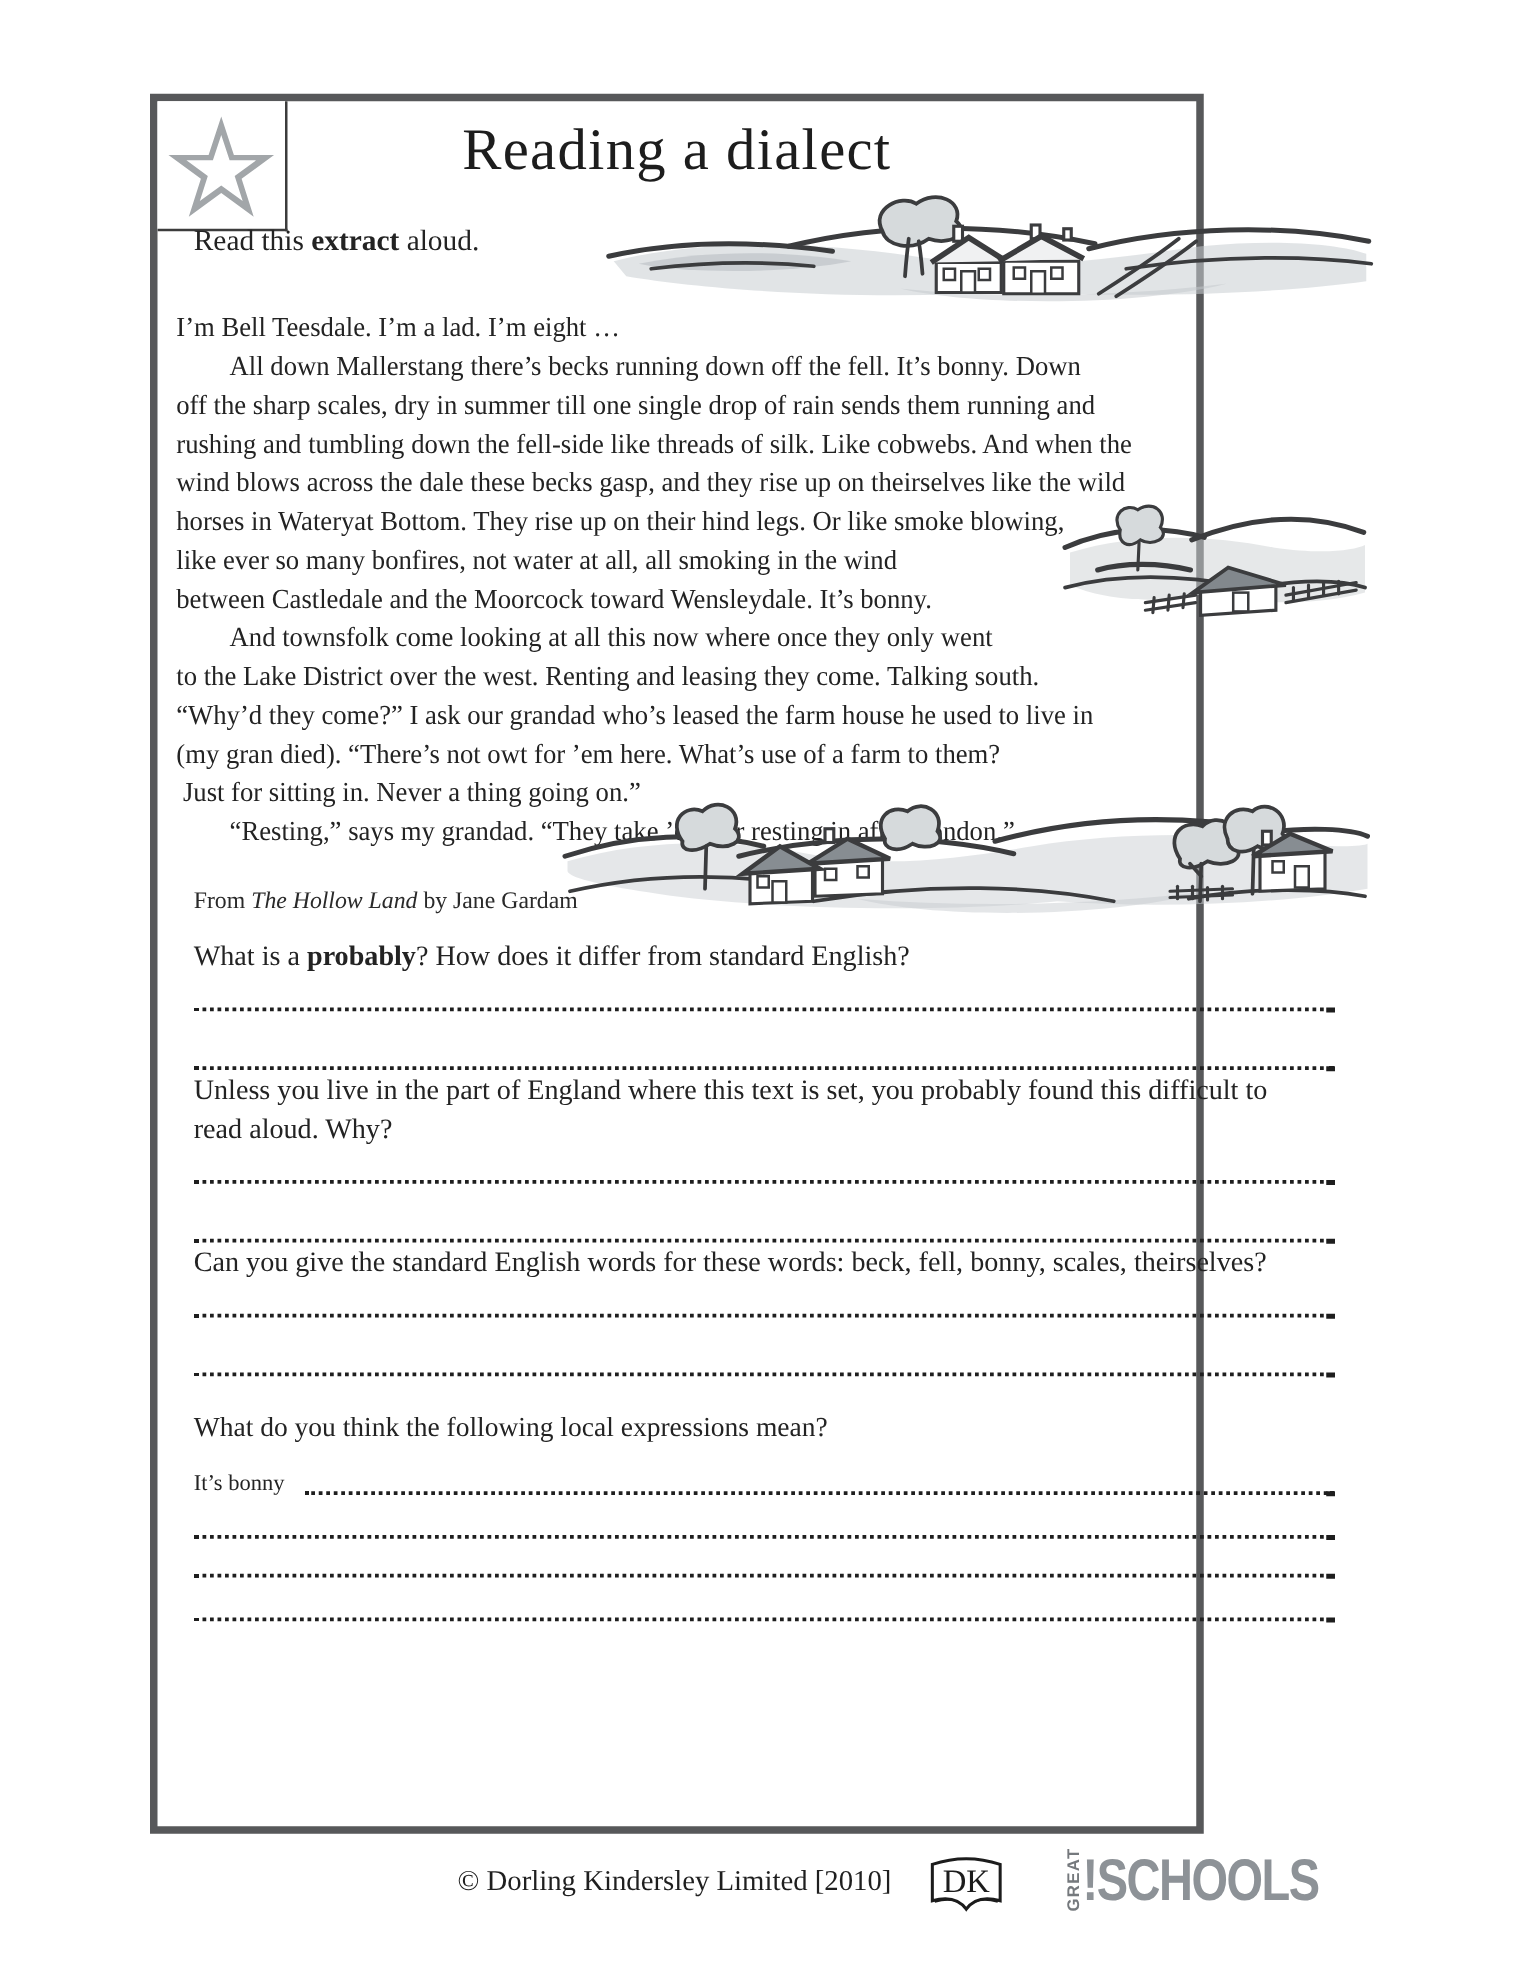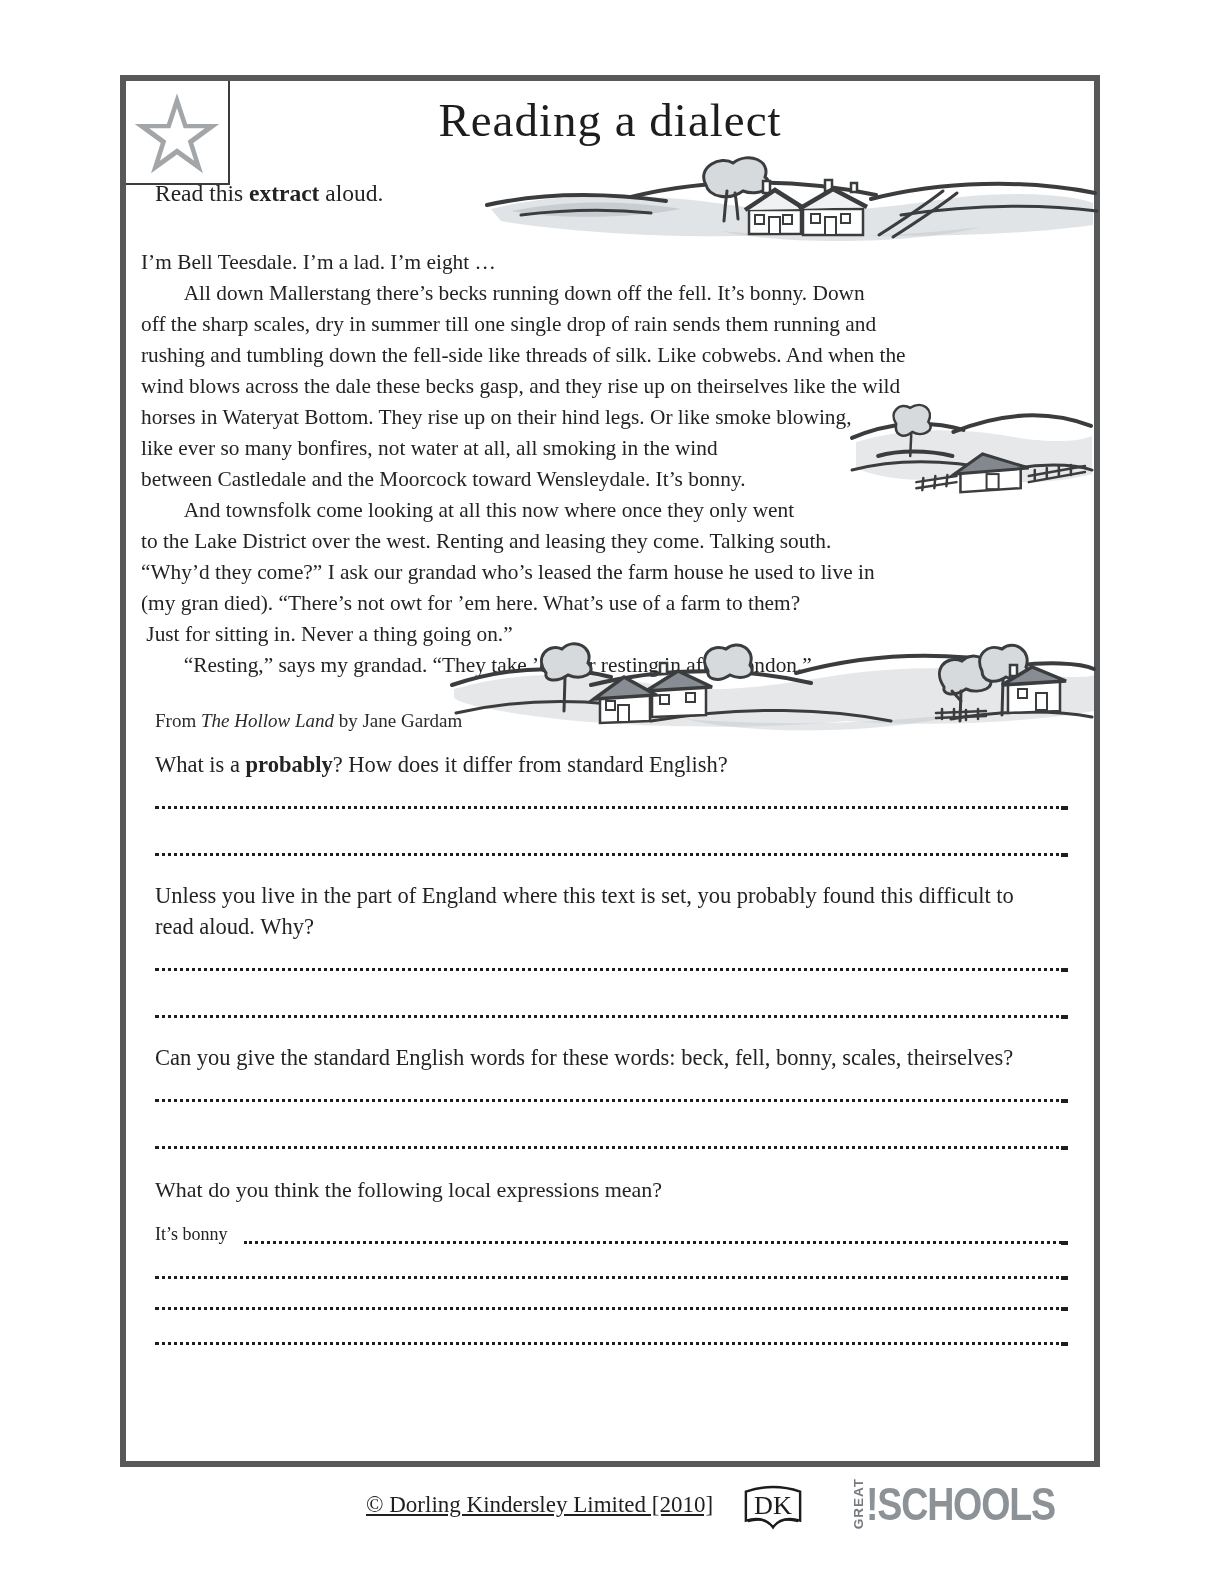--- a/index.html
+++ b/index.html
@@ -2,21 +2,21 @@
 <html><head>
 <meta charset="utf-8">
 <style>
   * { margin:0; padding:0; box-sizing:border-box; }
   body { background:#fff; }
   .page {
     position:relative; width:1224px; height:1584px; background:#fff;
     font-family:"Liberation Serif","DejaVu Serif",serif; color:#232323; overflow:hidden;
   }
   .frame {
-    position:absolute; left:120px; top:75px; width:980px; height:1392px;
+    position:absolute; left:120px; top:75px; width:843px; height:1392px;
     border:6px solid #57585a; background:#fff;
   }
   
   .star-box {
     position:absolute; left:0; top:0; width:104px; height:104px; background:#fff;
     border-right:2.5px solid #3c3c3c; border-bottom:2.5px solid #3c3c3c;
     display:flex; align-items:center; justify-content:center;
   }
   .title {
     position:absolute; left:0; right:0; top:12px; text-align:center;
@@ -41,34 +41,34 @@
   .q-text { font-size:22.5px; line-height:31px; max-width:885px; }
   .dotline {
     height:0; border-bottom:3.5px dotted #1e1e1e; position:relative; width:100%;
   }
   .dotline::after {
     content:''; position:absolute; right:-1px; bottom:-3.5px;
     width:7px; height:3.5px; background:#1e1e1e;
   }
   .q-block .dotline { margin-top:26px; }
   .q-block .dotline + .dotline { margin-top:44px; }
-  .q-block + .q-block { margin-top:24px; }
+  .q-block + .q-block { }
   .expr-prompt { margin-top:25px; font-size:22px; line-height:31px; }
   .expr-unit { margin-top:14px; }
   .expr-unit + .expr-unit { margin-top:28px; }
   .expr-row { display:flex; align-items:flex-end; }
   .expr-label { white-space:nowrap; font-size:18px; line-height:31px; padding-right:16px; }
   .dotfill { flex:1; height:0; border-bottom:3.5px dotted #1e1e1e; position:relative; margin-bottom:6px; }
   .dotfill::after {
     content:''; position:absolute; right:-1px; bottom:-3.5px;
     width:7px; height:3.5px; background:#1e1e1e;
   }
   .expr-unit .dotline { margin-top:26px; }
   
-  .footer-copy { position:absolute; left:366px; top:1492px; font-size:23px; color:#1f1f1f;text-decoration:underline; }
+  .footer-copy { position:absolute; left:366px; top:1492px; font-size:23px; color:#1f1f1f; }
   .dk-logo { position:absolute; left:742px; top:1483px; }
   .gs-logo { position:absolute; right:122px; top:1478px; display:flex; align-items:center; }
   .gs-great {
     writing-mode:vertical-rl; transform:rotate(180deg);
     font-family:"Liberation Sans",sans-serif; font-weight:700; font-size:13.5px;
     letter-spacing:1px; color:#75797d; line-height:1;
   }
   .gs-schools {
     font-family:"Liberation Sans",sans-serif; font-weight:700; font-size:47px; line-height:1;
     color:#8d9297; letter-spacing:-1.5px; transform:scaleX(.8); transform-origin:left center;

